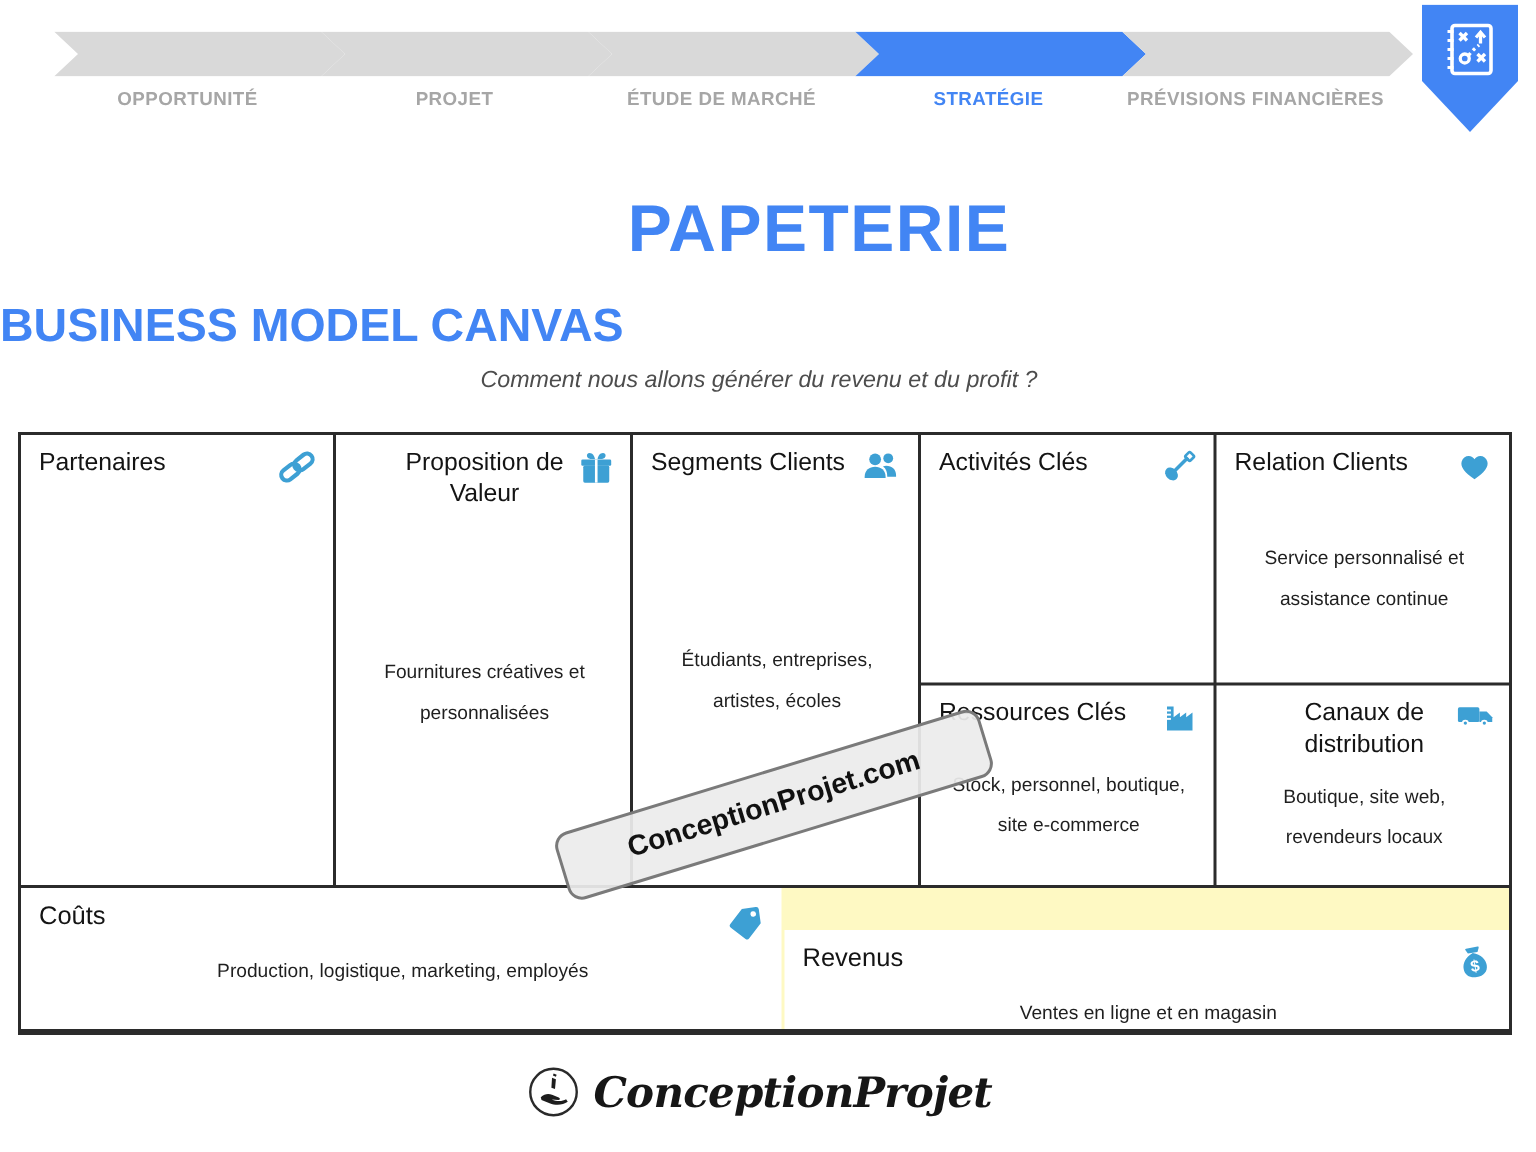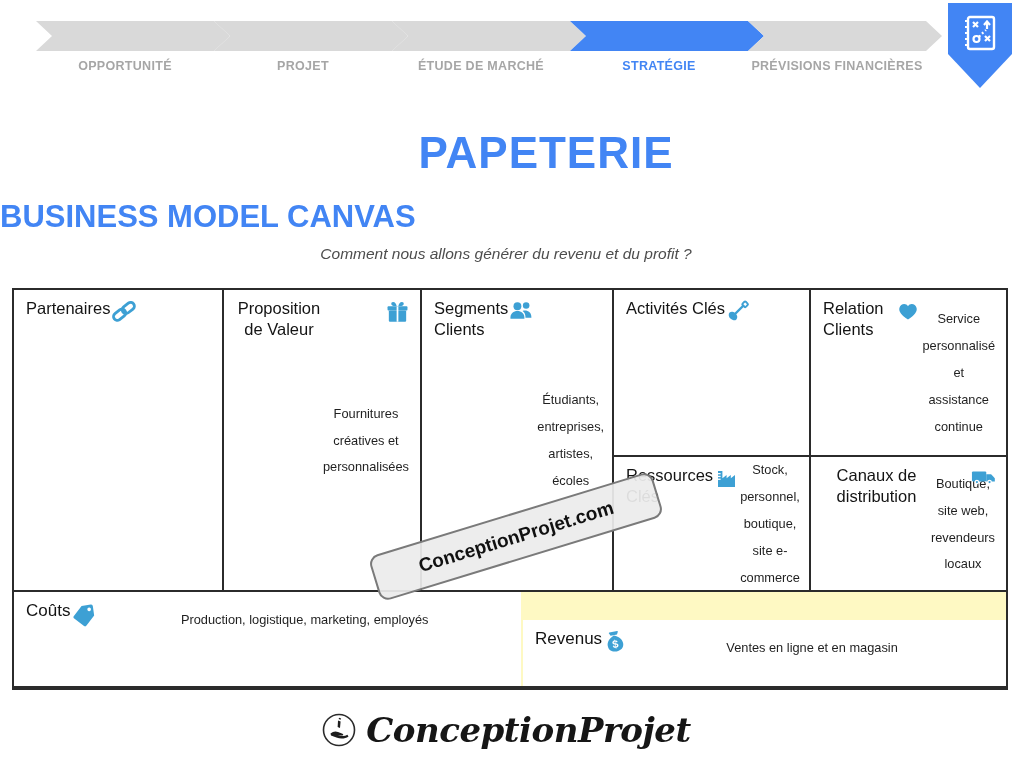--- a/index.html
+++ b/index.html
@@ -37,21 +37,21 @@
     font-size:31px; font-weight:bold; color:#4285f4; }
   .tagline { position:absolute; top:245px; left:0; width:100%; text-align:center;
     font-size:15.5px; font-style:italic; color:#4d4d4d; }
 
   
   .canvas { position:absolute; left:12px; top:288px; width:996px; height:402px;
     border:2px solid #2b2b2b; background:#2b2b2b; }
   .canvas-top { display:grid; grid-template-columns:208px 196px 190px 195px 195px;
     grid-template-rows:165px 133px; gap:2px; background:#2b2b2b; }
   .cell { background:#fff; position:relative; padding:8px 10px 6px 12px;
-    display:flex; flex-direction:row; }
+    display:flex; flex-direction:column; }
   .span2 { grid-row:1 / 3; }
   .cell-head { display:flex; justify-content:space-between; align-items:flex-start; }
   .cell-title { font-size:16.5px; color:#141414; line-height:1.25; }
   .cell-head .icn { flex:0 0 auto; margin-top:1px; }
   .center-title .cell-head { justify-content:center; }
   .center-title .cell-title { text-align:center; }
   .center-title .icn { position:absolute; right:9px; top:8px; }
   .cell-body { flex:1; display:flex; align-items:center; justify-content:center;
     text-align:center; font-size:12.8px; line-height:2.1; color:#1f1f1f; padding:0 1px; }
   .canvas-bottom { display:flex; height:96px; border-top:2px solid #2b2b2b; background:#fef9c3; }
@@ -65,21 +65,21 @@
     transform:rotate(-17deg); background:rgba(236,236,236,.93);
     border:2px solid #7a7a7a; border-radius:10px; z-index:5;
     display:flex; align-items:center; justify-content:center;
     font-size:19px; font-weight:bold; color:#111;
   }
 
   
   .footer-logo { position:absolute; left:0; top:710px; width:100%;
     display:flex; align-items:center; justify-content:center; gap:9px; }
   .brand-text { font-family:"DejaVu Serif", serif; font-style:italic; font-weight:bold;
-    font-size:34px; color:#161616; letter-spacing:-.5px; }
+    font-size:28px; color:#161616; letter-spacing:-.5px; }
 
   svg { display:block; }
 </style>
 </head>
 <body>
 
 <div class="page">
 
   <div class="process">
     <div class="step-col">

